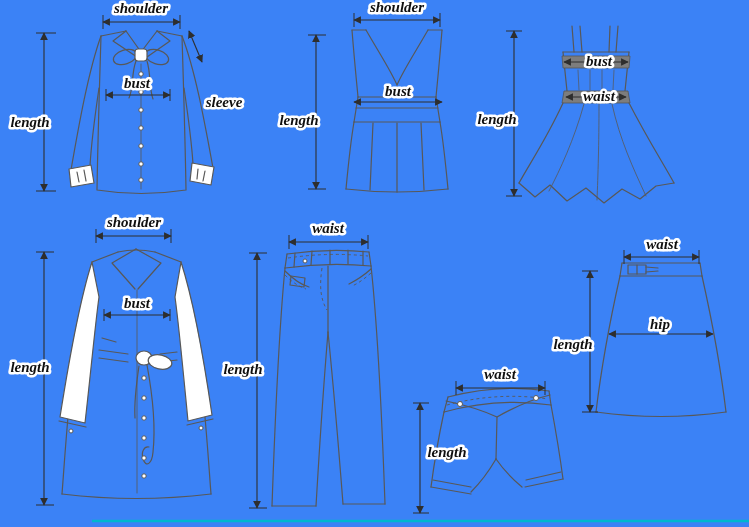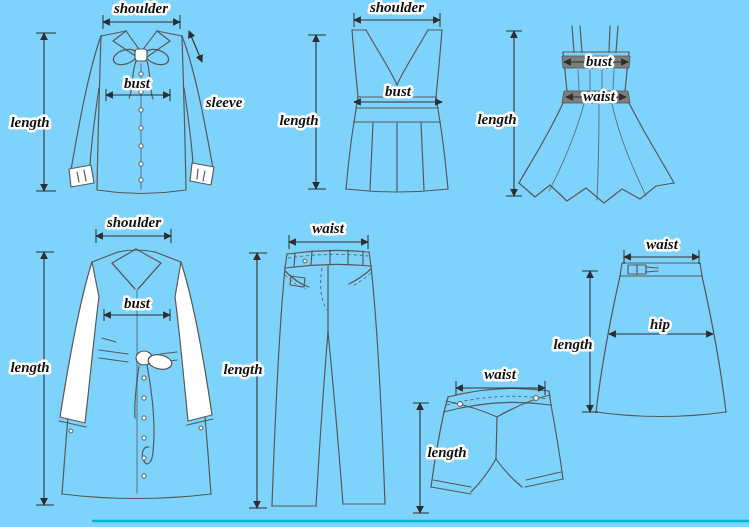--- a/index.html
+++ b/index.html
@@ -1,16 +1,16 @@
 <!DOCTYPE html>
 <html><head>
 <meta charset="utf-8">
 <style>
   html,body{margin:0;padding:0;background:#fff;}
-  .stage{position:relative;width:749px;height:527px;background:#7dd3fc;overflow:hidden;
+  .stage{position:relative;width:749px;height:527px;background:#3b82f6;overflow:hidden;
          font-family:"Liberation Serif", serif;}
   svg{display:block;}
   .lbl{font-family:"Liberation Serif", serif;font-style:italic;font-weight:700;font-size:15px;
        fill:#101010;paint-order:stroke;stroke:#ffffff;stroke-width:5px;stroke-linejoin:round;}
   .g{fill:none;stroke:#585858;stroke-width:1.2;stroke-linecap:round;stroke-linejoin:round;}
   .gw{fill:#ffffff;stroke:#585858;stroke-width:1.2;stroke-linejoin:round;}
   .band{fill:#7d7d7d;stroke:#555555;stroke-width:.8;}
   .arr{stroke:#2e2e2e;stroke-width:1.1;fill:none;
        marker-start:url(#ah);marker-end:url(#ah);}
   .tick{stroke:#2e2e2e;stroke-width:1;}

